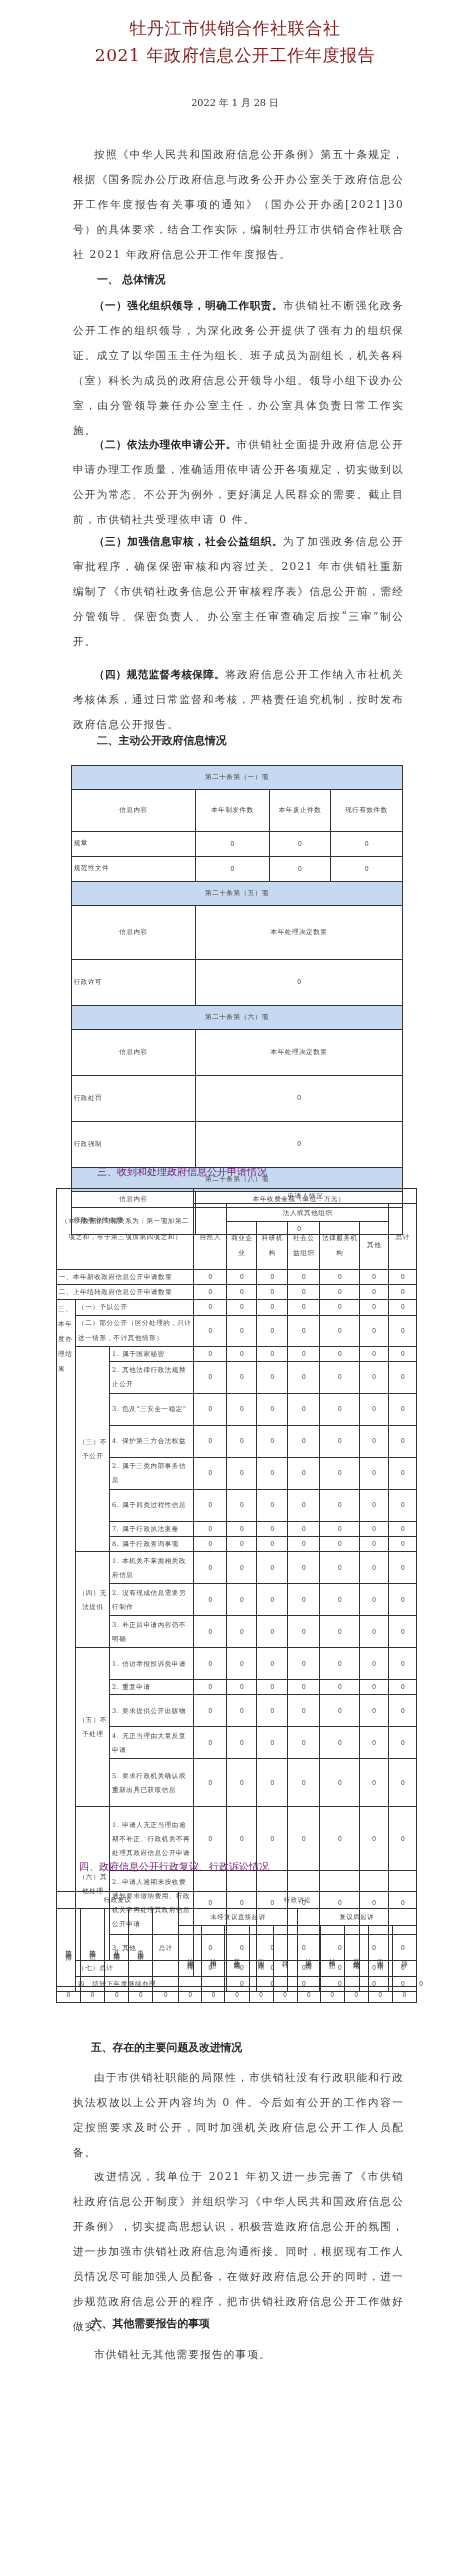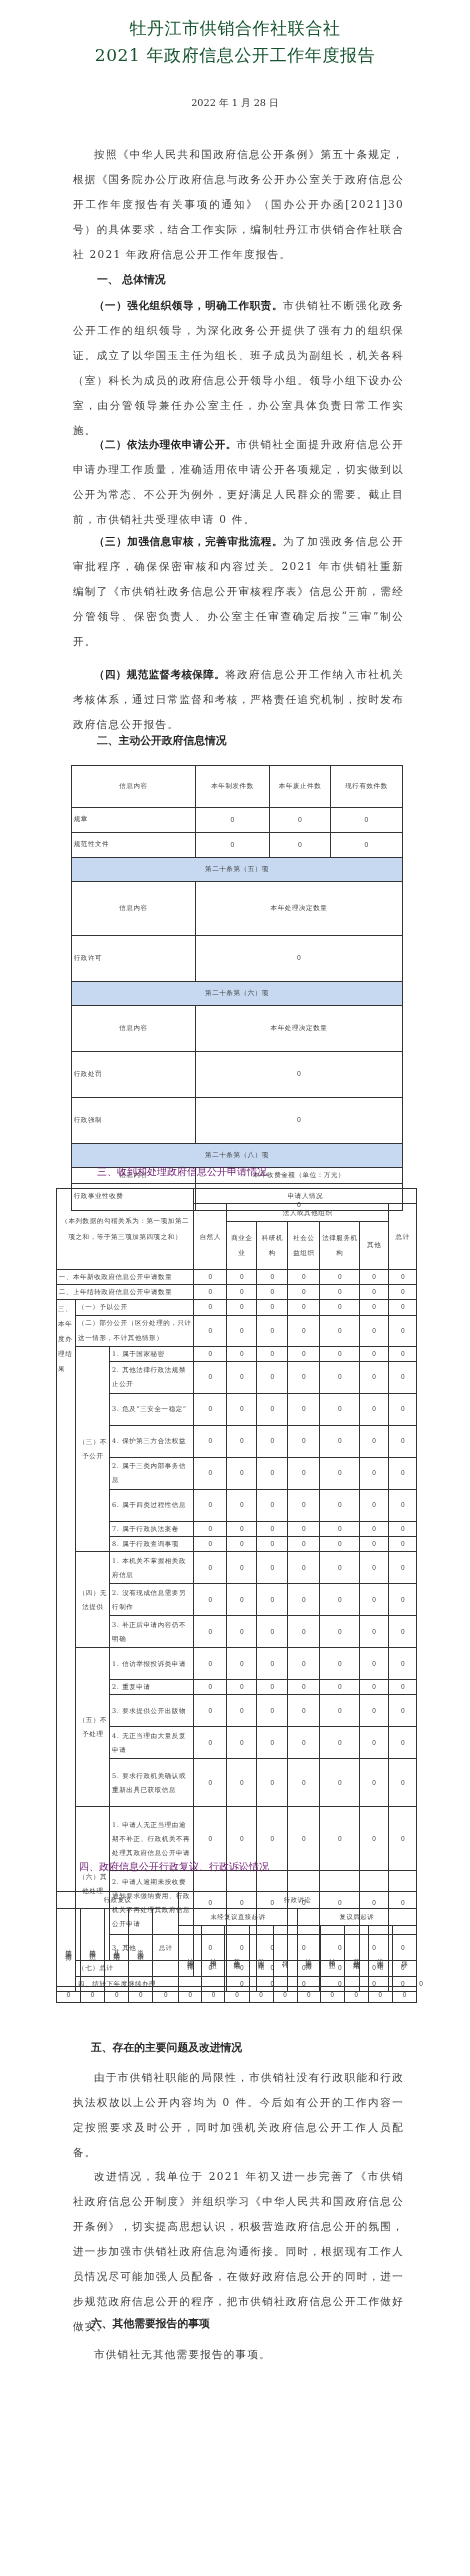--- a/index.html
+++ b/index.html
@@ -1,19 +1,19 @@
 <!DOCTYPE html>
 <html style="font-size:9px"><head>
 <meta charset="utf-8">
 <style>
   html, body { margin:0; padding:0; background:#ffffff; }
   body { width:470px; height:2576px; position:relative; overflow:hidden;
          font-family:"DejaVu Serif","Liberation Serif",serif; color:#333333; }
   .abs { position:absolute; }
-  .title { left:0; width:470px; text-align:center; font-size:17px; color:#14532d; letter-spacing:0.6px; }
+  .title { left:0; width:470px; text-align:center; font-size:17px; color:#7f1d1d; letter-spacing:0.6px; }
   .date { left:0; width:470px; text-align:center; font-size:9.7px; color:#333; }
   .para { left:73px; width:331px; font-size:10.5px; line-height:25px; color:#3c3c3c; letter-spacing:1.3px;
           text-align:justify; text-indent:2em; margin:0; }
   .para b { font-family:Liberation Sans, sans-serif; color:#222; font-weight:bold; letter-spacing:0.3px; }
   .h1 { font-family:"DejaVu Sans","Liberation Sans",sans-serif; font-weight:bold; font-size:10.8px; color:#2a2a2a; }
   .h1big { font-family:"DejaVu Sans","Liberation Sans",sans-serif; font-size:10px; color:#701a75; }
   table { border-collapse:collapse; table-layout:fixed; }
   td { border:0.9px solid #333; font-size:6.5px; color:#444; padding:0 1.7px; vertical-align:middle;
        font-family:"DejaVu Serif","Liberation Serif",serif; letter-spacing:0.6px; line-height:1.5; }
   .t1 td.hd { background:#c6d9f0; text-align:center; height:23px; }
@@ -29,33 +29,36 @@
 
 <div class="abs title" style="top:17px;">牡丹江市供销合作社联合社</div>
 <div class="abs title" style="top:44px;">2021 年政府信息公开工作年度报告</div>
 <div class="abs date" style="top:97px;">2022 年 1 月 28 日</div>
 
 <p class="abs para" style="top:142px;">按照《中华人民共和国政府信息公开条例》第五十条规定，根据《国务院办公厅政府信息与政务公开办公室关于政府信息公开工作年度报告有关事项的通知》（国办公开办函[2021]30 号）的具体要求，结合工作实际，编制牡丹江市供销合作社联合社 2021 年政府信息公开工作年度报告。</p>
 
 <div class="abs h1" style="left:97px; top:273px;">一、 总体情况</div>
 <p class="abs para" style="top:293px;"><b>（一）强化组织领导，明确工作职责。</b><span>市供销社不断强化政务公开工作的组织领导，为深化政务公开提供了强有力的组织保证。成立了以华国玉主任为组长、班子成员为副组长，机关各科（室）科长为成员的政府信息公开领导小组。领导小组下设办公室，由分管领导兼任办公室主任，办公室具体负责日常工作实施。</span></p>
 <p class="abs para" style="top:432px;"><b>（二）依法办理依申请公开。</b><span>市供销社全面提升政府信息公开申请办理工作质量，准确适用依申请公开各项规定，切实做到以公开为常态、不公开为例外，更好满足人民群众的需要。截止目前，市供销社共受理依申请 0 件。</span></p>
-<p class="abs para" style="top:529px;"><b>（三）加强信息审核，完善审批流程。</b><span>为了加强政务信息公开审批程序，确保保密审核和内容过关。2021 年市供销社重新编制了《市供销社政务信息公开审核程序表》信息公开前，需经分管领导、保密负责人、办公室主任审查确定后按“三审”制公开。</span></p>
+<p class="abs para" style="top:529px;"><b>（三）加强信息审核，社会公益组织。</b><span>为了加强政务信息公开审批程序，确保保密审核和内容过关。2021 年市供销社重新编制了《市供销社政务信息公开审核程序表》信息公开前，需经分管领导、保密负责人、办公室主任审查确定后按“三审”制公开。</span></p>
 <p class="abs para" style="top:662px;"><b>（四）规范监督考核保障。</b><span>将政府信息公开工作纳入市社机关考核体系，通过日常监督和考核，严格责任追究机制，按时发布政府信息公开报告。</span></p>
 
 <div class="abs h1" style="left:97px; top:734px; font-weight:bold;">二、主动公开政府信息情况</div>
 
 <table class="abs t1" style="left:71px; top:765px; width:331px;">
   <colgroup>
       <col style="width:124px">
       <col style="width:74px">
       <col style="width:61px">
       <col style="width:72px">
     </colgroup>
   <tbody>
+      <tr>
+        <td class="hd" colspan="4">第二十条第（一）项</td>
+      </tr>
   <tr style="height:42px;">
     <td class="center">信息内容</td>
     <td class="center">本年制发件数</td>
     <td class="center">本年废止件数</td>
     <td class="center">现行有效件数</td>
   </tr>
   <tr>
     <td>规章</td>
     <td class="num">0</td>
     <td class="num">0</td>

